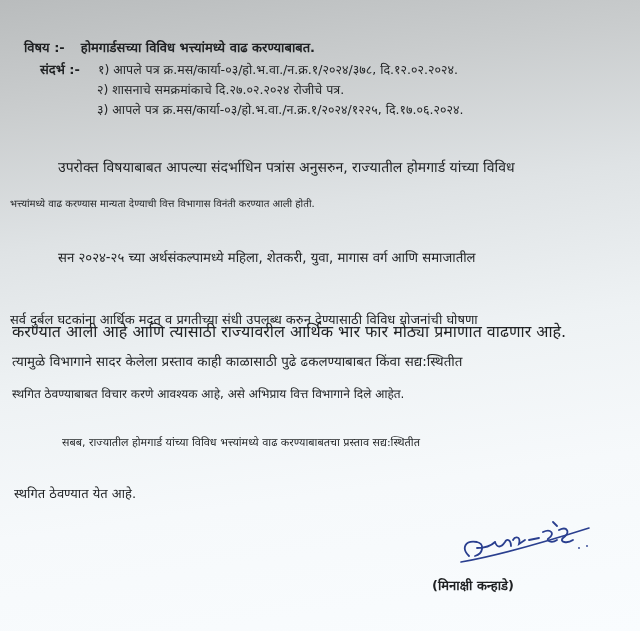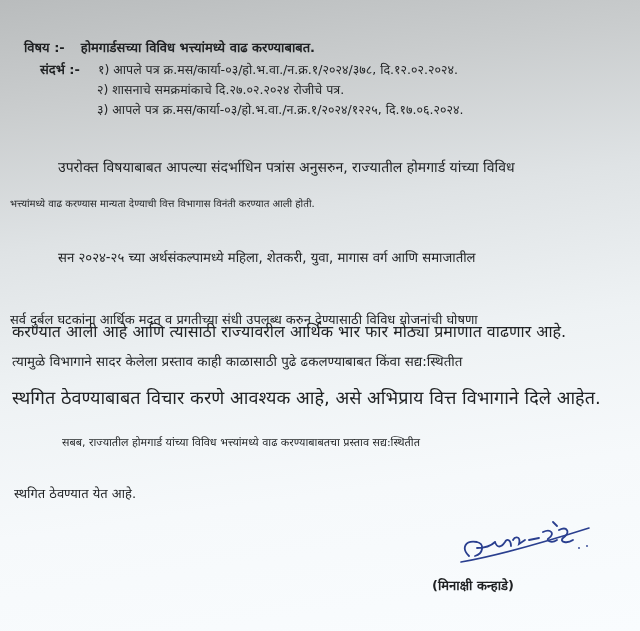--- a/index.html
+++ b/index.html
@@ -43,21 +43,21 @@
   <div>
     <div class="line" style="left:58px; top:157px; font-size:14px;">उपरोक्त विषयाबाबत आपल्या संदर्भाधिन पत्रांस अनुसरुन, राज्यातील होमगार्ड यांच्या विविध</div>
     <div class="line" style="left:10px; top:196px; font-size:10px;">भत्त्यांमध्ये वाढ करण्यास मान्यता देण्याची वित्त विभागास विनंती करण्यात आली होती.</div>
   </div>
 
   <div>
     <div class="line" style="left:58px; top:248px; font-size:13.2px;">सन २०२४-२५ च्या अर्थसंकल्पामध्ये महिला, शेतकरी, युवा, मागास वर्ग आणि समाजातील</div>
     <div class="line" style="left:10px; top:283px; font-size:13px;margin-top:27px;">सर्व दुर्बल घटकांना आर्थिक मदत व प्रगतीच्या संधी उपलब्ध करुन देण्यासाठी विविध योजनांची घोषणा</div>
     <div class="line" style="left:12px; top:320px; font-size:16px;">करण्यात आली आहे आणि त्यासाठी राज्यावरील आर्थिक भार फार मोठ्या प्रमाणात वाढणार आहे.</div>
     <div class="line" style="left:12px; top:352px; font-size:13.4px;">त्यामुळे विभागाने सादर केलेला प्रस्ताव काही काळासाठी पुढे ढकलण्याबाबत किंवा सद्य:स्थितीत</div>
-    <div class="line" style="left:12px; top:385px; font-size:18px;">स्थगित ठेवण्याबाबत विचार करणे आवश्यक आहे, असे अभिप्राय वित्त विभागाने दिले आहेत.</div>
+    <div class="line" style="left:12px; top:385px; font-size:12px;">स्थगित ठेवण्याबाबत विचार करणे आवश्यक आहे, असे अभिप्राय वित्त विभागाने दिले आहेत.</div>
   </div>
 
   <div>
     <div class="line" style="left:62px; top:434px; font-size:11px;">सबब, राज्यातील होमगार्ड यांच्या विविध भत्त्यांमध्ये वाढ करण्याबाबतचा प्रस्ताव सद्य:स्थितीत</div>
     <div class="line" style="left:14px; top:484px; font-size:13px;">स्थगित ठेवण्यात येत आहे.</div>
   </div>
 
   <div class="sig">
     <svg width="140" height="50" viewBox="0 0 140 50">
       <path d="M14 38 C6 30, 10 22, 22 24 C30 26, 28 36, 20 38 M22 30 C30 30, 36 28, 40 24 M40 24 C42 30, 46 30, 50 24 C52 20, 56 22, 56 28 M58 22 C60 18, 66 18, 64 26 L70 22 M74 22 L84 20 M88 14 C96 10, 100 16, 94 20 C90 22, 96 26, 102 22 M104 12 C112 8, 116 14, 108 20 C104 24, 112 26, 118 22 M98 4 L102 8" fill="none" stroke="#2a3f8f" stroke-width="1.8" stroke-linecap="round"></path>

